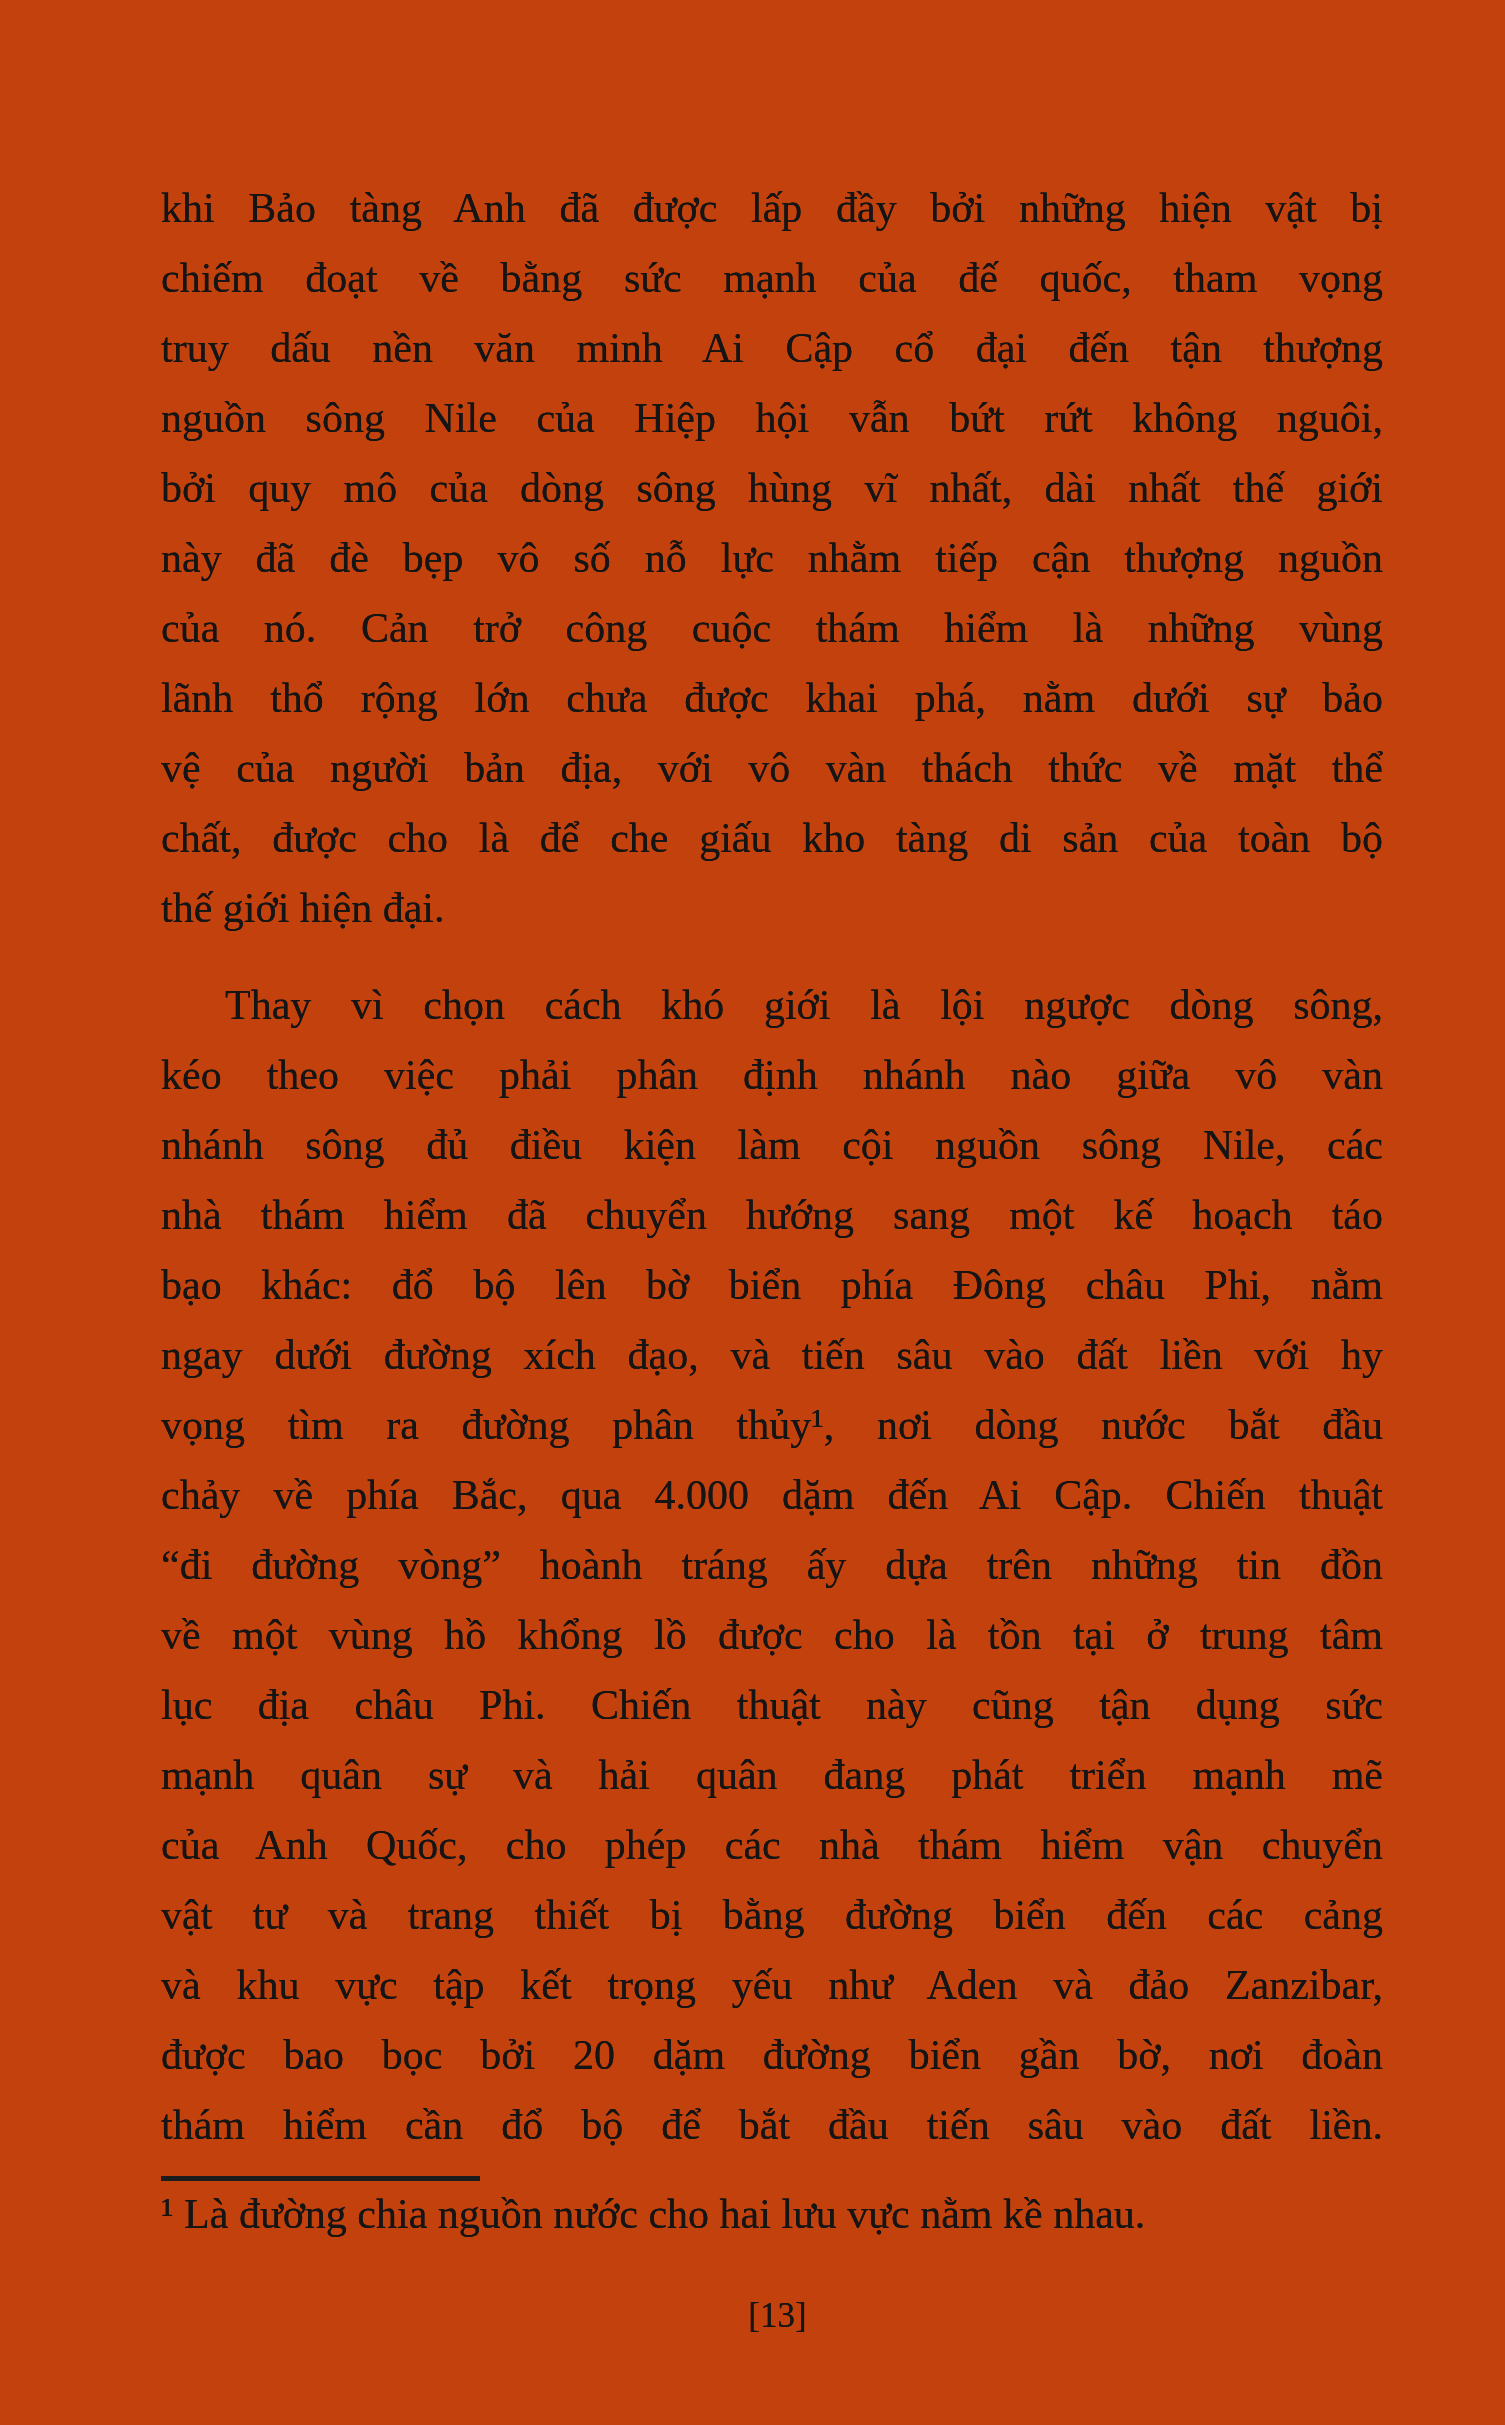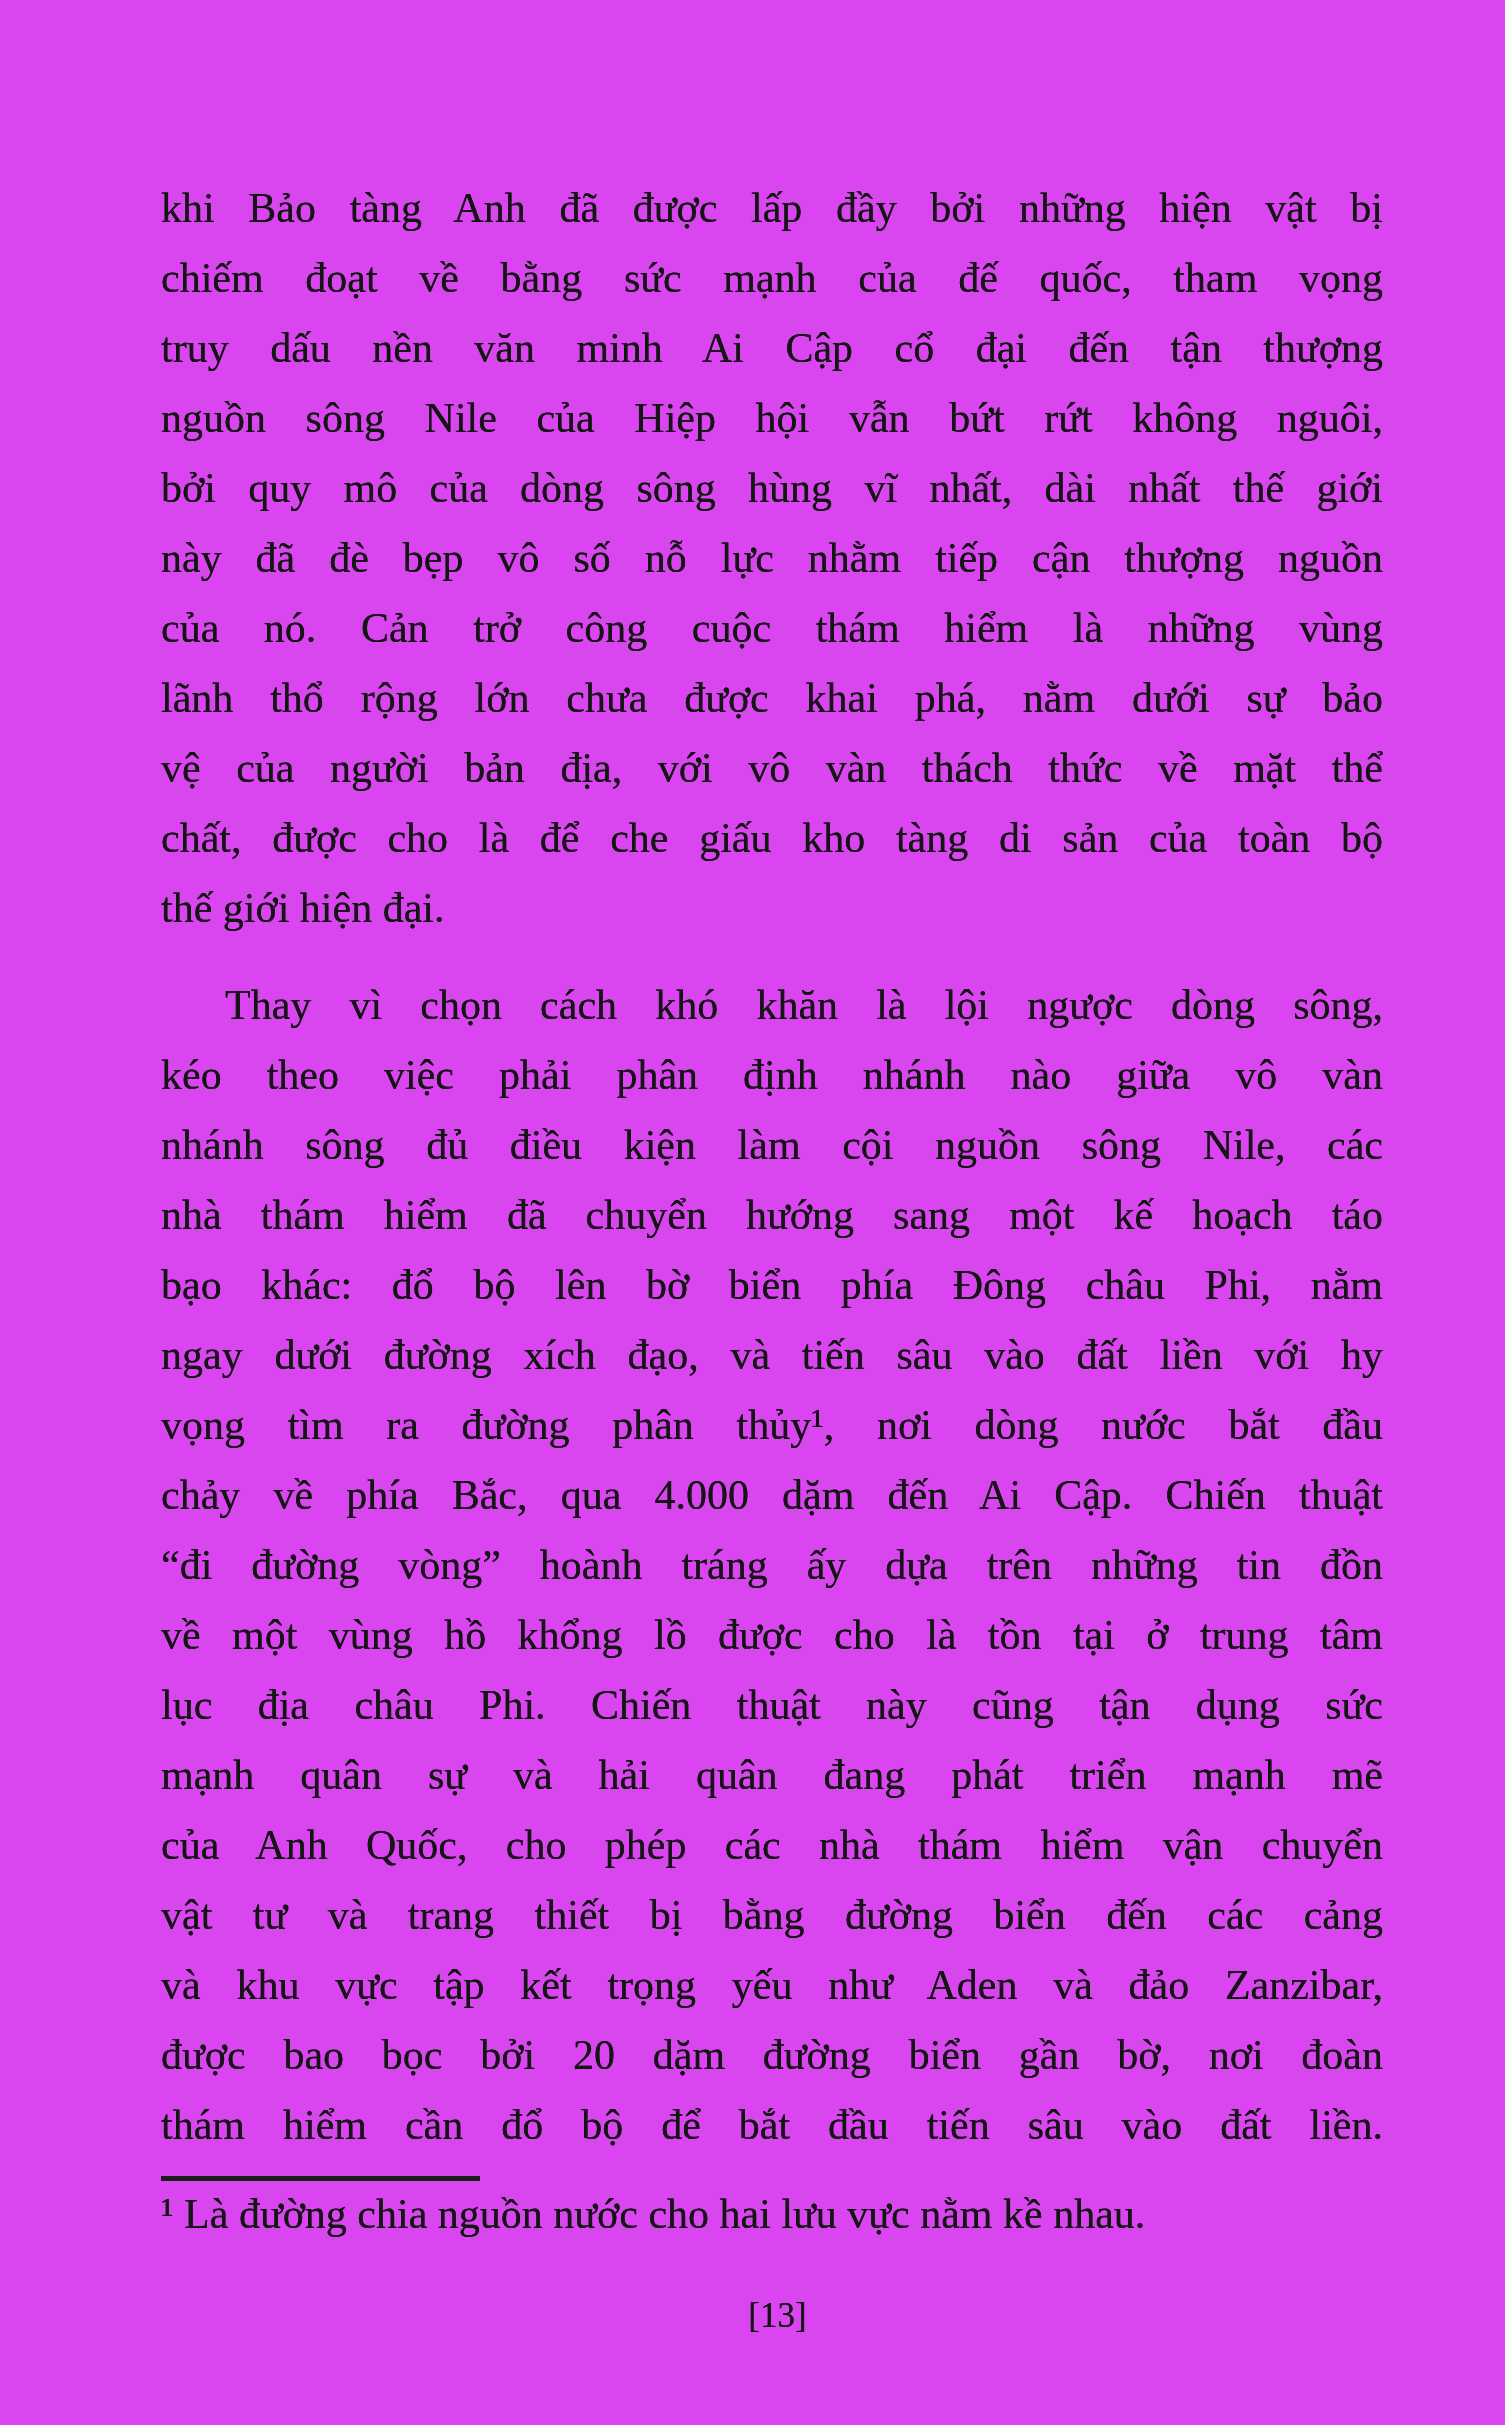--- a/index.html
+++ b/index.html
@@ -4,21 +4,21 @@
 <style>
   html, body {
     margin: 0;
     padding: 0;
     background: #ffffff;
   }
   .page {
     position: relative;
     width: 1505px;
     height: 2426px;
-    background: #d946ef;
+    background: #c2410c;
     overflow: hidden;
     font-family: "Liberation Serif", "DejaVu Serif", serif;
     color: #151515;
   }
   .body-text {
     position: absolute;
     left: 161px;
     top: 173px;
     width: 1222px;
   }
@@ -81,21 +81,21 @@
         <div class="line">nguồn sông Nile của Hiệp hội vẫn bứt rứt không nguôi,</div>
         <div class="line">bởi quy mô của dòng sông hùng vĩ nhất, dài nhất thế giới</div>
         <div class="line">này đã đè bẹp vô số nỗ lực nhằm tiếp cận thượng nguồn</div>
         <div class="line">của nó. Cản trở công cuộc thám hiểm là những vùng</div>
         <div class="line">lãnh thổ rộng lớn chưa được khai phá, nằm dưới sự bảo</div>
         <div class="line">vệ của người bản địa, với vô vàn thách thức về mặt thể</div>
         <div class="line">chất, được cho là để che giấu kho tàng di sản của toàn bộ</div>
         <div class="line">thế giới hiện đại.</div>
       </div>
     <div class="para p2">
-        <div class="line">Thay vì chọn cách khó khăn là lội ngược dòng sông,</div>
+        <div class="line">Thay vì chọn cách khó giới là lội ngược dòng sông,</div>
         <div class="line">kéo theo việc phải phân định nhánh nào giữa vô vàn</div>
         <div class="line">nhánh sông đủ điều kiện làm cội nguồn sông Nile, các</div>
         <div class="line">nhà thám hiểm đã chuyển hướng sang một kế hoạch táo</div>
         <div class="line">bạo khác: đổ bộ lên bờ biển phía Đông châu Phi, nằm</div>
         <div class="line">ngay dưới đường xích đạo, và tiến sâu vào đất liền với hy</div>
         <div class="line">vọng tìm ra đường phân thủy¹, nơi dòng nước bắt đầu</div>
         <div class="line">chảy về phía Bắc, qua 4.000 dặm đến Ai Cập. Chiến thuật</div>
         <div class="line">“đi đường vòng” hoành tráng ấy dựa trên những tin đồn</div>
         <div class="line">về một vùng hồ khổng lồ được cho là tồn tại ở trung tâm</div>
         <div class="line">lục địa châu Phi. Chiến thuật này cũng tận dụng sức</div>

